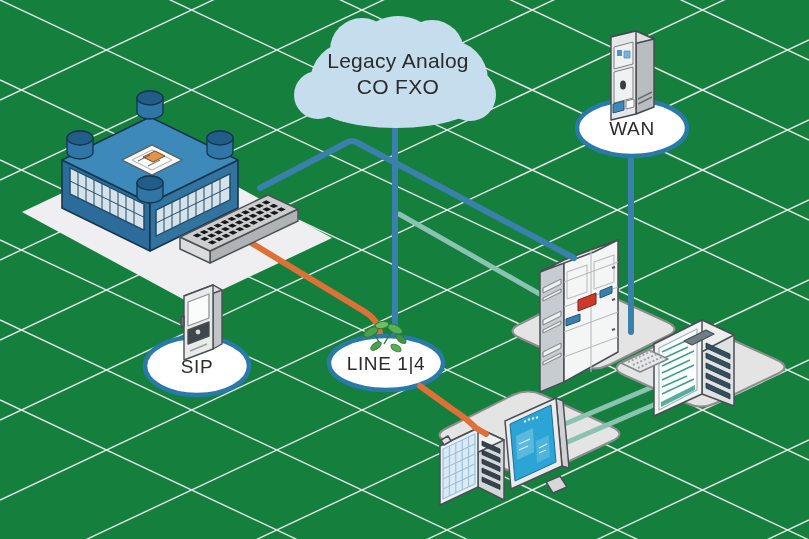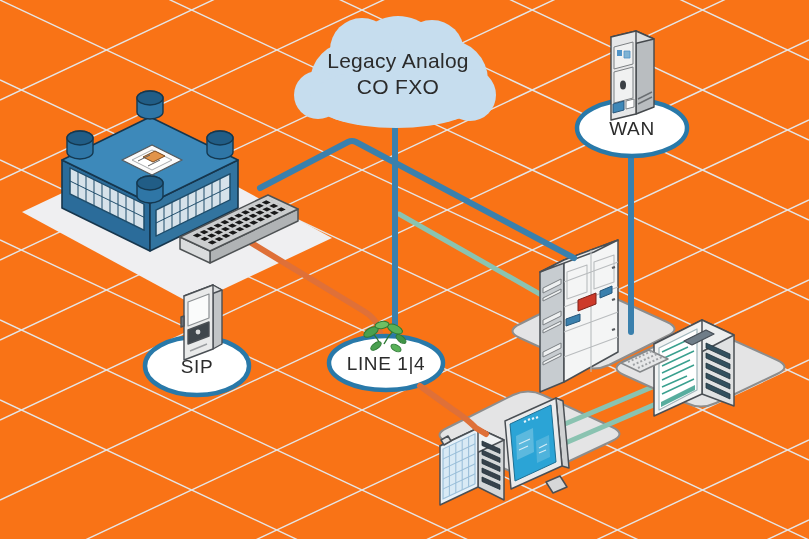--- a/index.html
+++ b/index.html
@@ -1,16 +1,16 @@
 <!DOCTYPE html>
 <html><head>
 <meta charset="utf-8">
 <style>
   html,body{margin:0;padding:0;background:#ffffff;}
-  .stage{position:relative;width:809px;height:539px;background:#f97316;overflow:hidden;
+  .stage{position:relative;width:809px;height:539px;background:#15803d;overflow:hidden;
          font-family:"Liberation Sans", sans-serif;}
   svg{display:block;}
   .node-label{font-family:"Liberation Sans", sans-serif;font-size:19px;letter-spacing:0.6px;}
   .cloud-label{font-family:"Liberation Sans", sans-serif;font-size:21px;letter-spacing:0.3px;}
 </style>
 </head>
 <body>
 
 <div class="stage">
 <svg width="809" height="539" viewBox="0 0 809 539">

